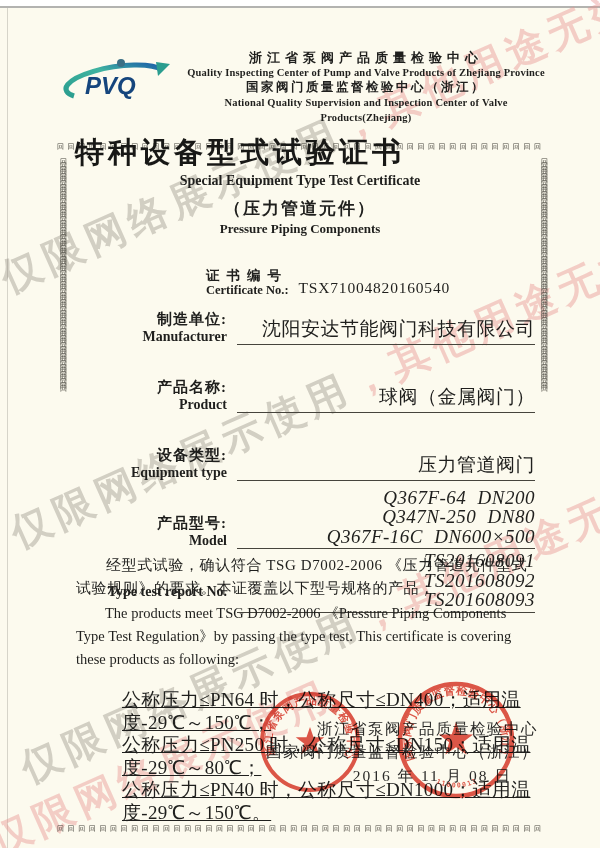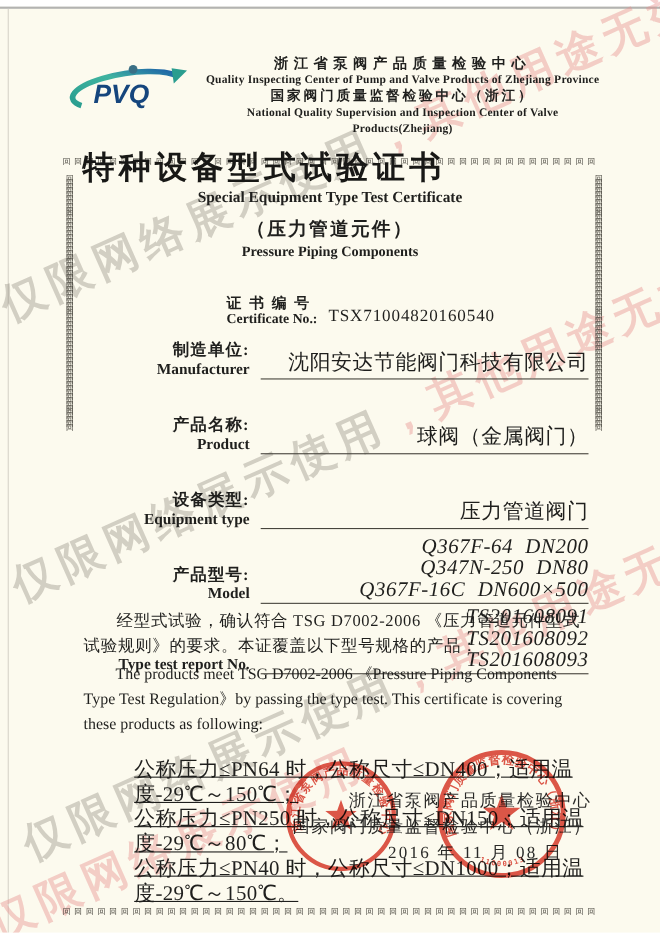--- a/index.html
+++ b/index.html
@@ -37,21 +37,21 @@
 
   
   .certno{position:absolute;left:206px;top:243px;display:flex;align-items:flex-end;gap:10px;}
   .certno .lab .cn{font-size:13.5px;font-weight:bold;letter-spacing:7px;line-height:15px;}
   .certno .lab .en{font-size:12.5px;font-weight:bold;line-height:15px;}
   .certno .num{font-size:15.5px;letter-spacing:0.8px;padding-bottom:1px;margin-top:36px;}
 
   
   .fields{position:absolute;left:75px;top:279px;width:460px;}
   .row{display:flex;align-items:stretch;margin-bottom:2px;}
-  .lbl{width:162px;text-align:right;padding-right:10px;display:flex;flex-direction:column;justify-content:flex-end;box-sizing:border-box;margin-top:32px;}
+  .lbl{width:162px;text-align:right;padding-right:10px;display:flex;flex-direction:column;justify-content:flex-start;box-sizing:border-box;margin-top:32px;}
   .lbl .cn{font-size:15px;font-weight:600;letter-spacing:1px;line-height:17px;}
   .lbl .en{font-size:14px;font-weight:bold;line-height:17px;}
   .lbl.big .cn{font-size:14.5px;letter-spacing:0;}
   .val{flex:1;border-bottom:1.3px solid #46443c;text-align:right;display:flex;flex-direction:column;
        justify-content:flex-end;padding-bottom:2px;font-size:19px;letter-spacing:0.5px;}
   .val.addr{text-align:left;font-size:11px;line-height:16.5px;letter-spacing:0;padding-left:2px;}
   .val .code{line-height:19.5px;word-spacing:6px;font-style:italic;}
   .r1{min-height:37px;} .r2{min-height:37px;} .r3{min-height:34px;}
   .r4{min-height:36px;} .r5{min-height:60px;} .r6{min-height:60px;}
 

